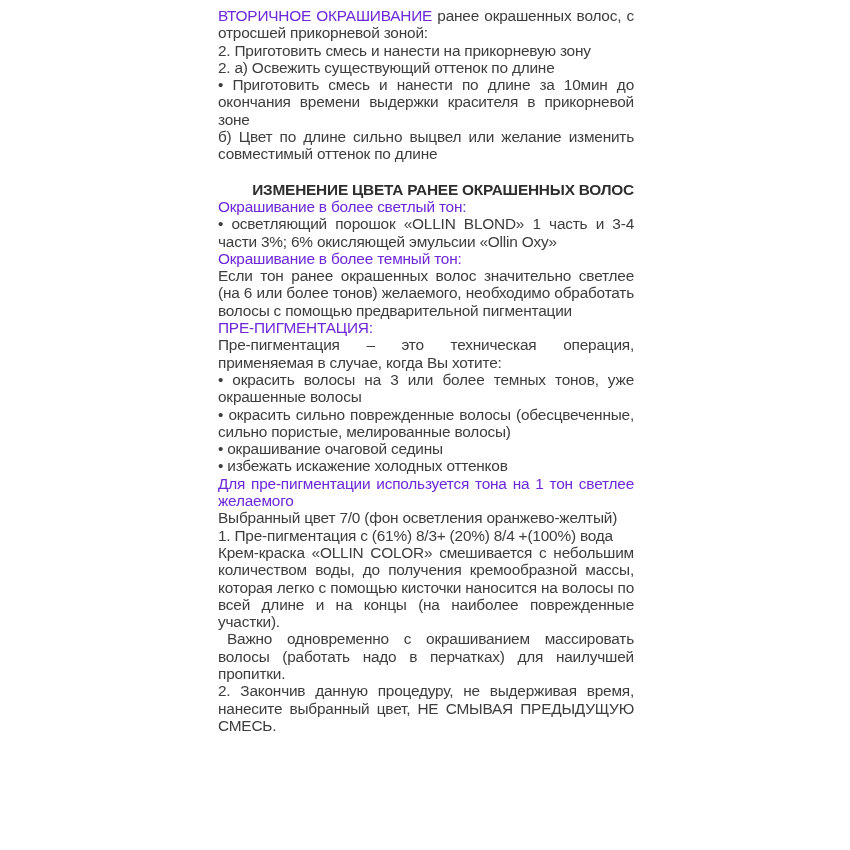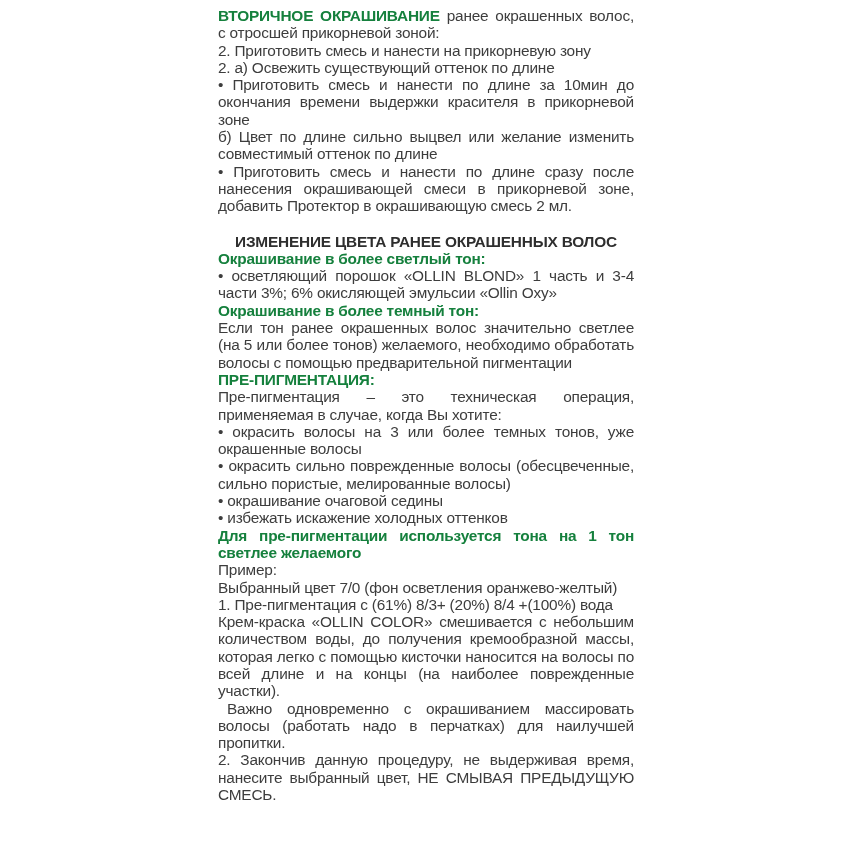--- a/index.html
+++ b/index.html
@@ -23,54 +23,52 @@
     line-height: 17.3px;
     letter-spacing: -0.2px;
     color: #3d3d3d;
     text-align: justify;
   }
   .doc-page p {
     margin: 0;
     padding: 0;
   }
   .b {
-    font-weight: bold;
-    color: #15803d;
+    font-weight: normal;
+    color: #6d28d9;
   }
   .center-head {
-    text-align: center;
+    text-align: right;
     font-weight: bold;
     color: #2e2e2e;
     margin-top: 18px !important;
   }
   .indent {
     text-indent: 9px;
   }
 </style>
 </head>
 <body style="background: rgb(255, 255, 255);">
 
 <article class="doc-page" style="color: rgb(61, 61, 61);">
   <p><span class="b">ВТОРИЧНОЕ ОКРАШИВАНИЕ</span><span> ранее окрашенных волос, с отросшей прикорневой зоной:</span></p>
   <p>2. Приготовить смесь и нанести на прикорневую зону</p>
   <p>2.  а) Освежить существующий оттенок по длине</p>
   <p>• Приготовить смесь и нанести по длине за 10мин до окончания времени выдержки красителя в прикорневой зоне</p>
   <p>б) Цвет по длине сильно выцвел или желание изменить совместимый оттенок по длине</p>
-  <p>• Приготовить смесь и нанести по длине сразу после нанесения окрашивающей смеси в прикорневой зоне, добавить Протектор в окрашивающую смесь 2 мл.</p>
   <p class="center-head">ИЗМЕНЕНИЕ ЦВЕТА РАНЕЕ ОКРАШЕННЫХ ВОЛОС</p>
   <p class="b">Окрашивание в более светлый тон:</p>
   <p>• осветляющий порошок «OLLIN BLOND» 1 часть и 3-4 части 3%; 6% окисляющей эмульсии «Ollin Oxy»</p>
   <p class="b">Окрашивание в более темный тон:</p>
-  <p>Если тон ранее окрашенных волос значительно светлее (на 5 или более тонов) желаемого, необходимо обработать волосы с помощью предварительной пигментации</p>
+  <p>Если тон ранее окрашенных волос значительно светлее (на 6 или более тонов) желаемого, необходимо обработать волосы с помощью предварительной пигментации</p>
   <p class="b">ПРЕ-ПИГМЕНТАЦИЯ:</p>
   <p>Пре-пигментация – это техническая операция, применяемая в случае, когда Вы хотите:</p>
   <p>• окрасить волосы на 3 или более темных тонов, уже окрашенные волосы</p>
   <p>• окрасить сильно поврежденные волосы (обесцвеченные, сильно пористые, мелированные волосы)</p>
   <p>• окрашивание очаговой седины</p>
   <p>• избежать искажение холодных оттенков</p>
   <p class="b">Для пре-пигментации используется тона на 1 тон светлее желаемого</p>
-  <p>Пример:</p>
   <p>Выбранный цвет 7/0 (фон осветления оранжево-желтый)</p>
   <p>1. Пре-пигментация с (61%) 8/3+ (20%) 8/4 +(100%) вода</p>
   <p>Крем-краска «OLLIN COLOR» смешивается с небольшим количеством воды, до получения кремообразной массы, которая легко с помощью кисточки наносится на волосы по всей длине и на концы (на наиболее поврежденные участки).</p>
   <p class="indent">Важно одновременно с окрашиванием массировать волосы (работать надо в перчатках) для наилучшей пропитки.</p>
   <p>2. Закончив данную процедуру, не выдерживая время, нанесите выбранный цвет, НЕ СМЫВАЯ ПРЕДЫДУЩУЮ СМЕСЬ.</p>
 </article>
 
 </body></html>

